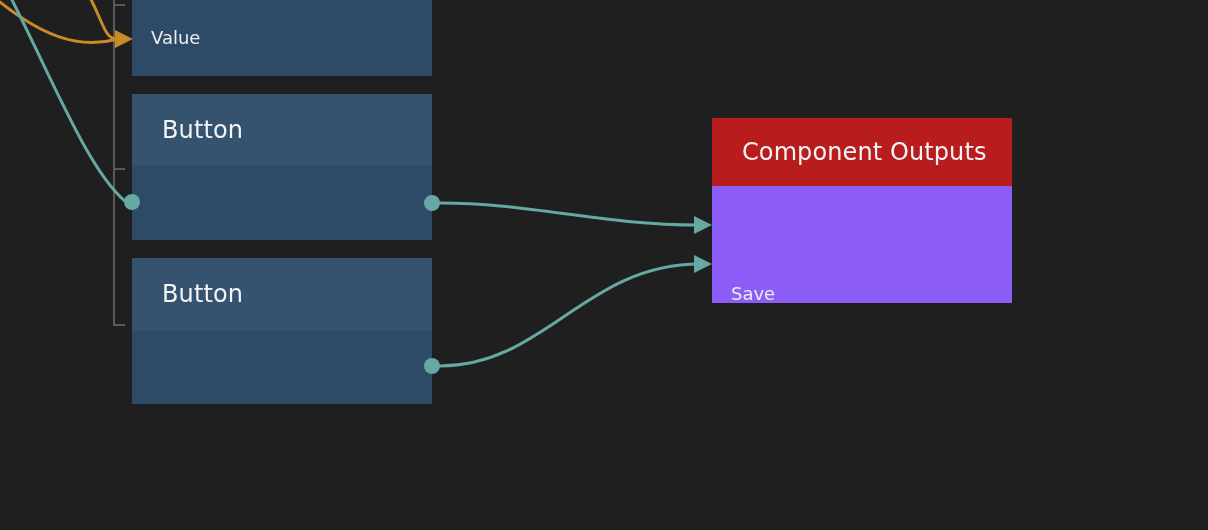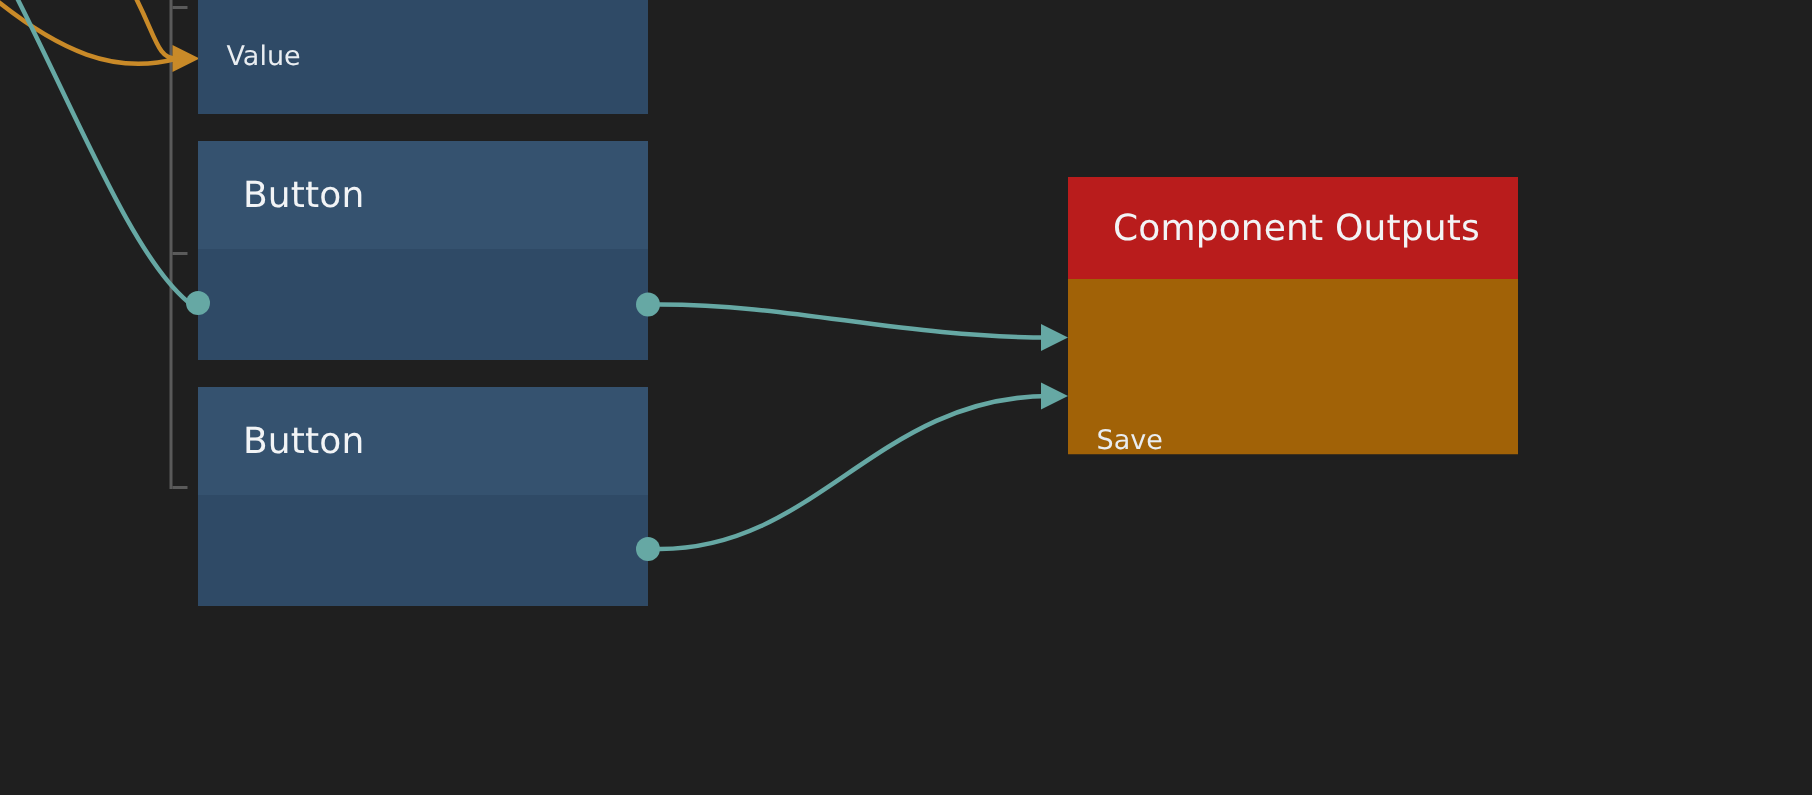--- a/index.html
+++ b/index.html
@@ -56,21 +56,21 @@
     color: #e9edf1;
     white-space: nowrap;
   }
 
   
   .node.blue .node-header { background: #35526f; }
   .node.blue .node-body   { background: #2f4a66; }
 
   
   .node.purple .node-header { background: #b91c1c; }
-  .node.purple .node-body   { background: #a16207; }
+  .node.purple .node-body   { background: #8b5cf6; }
 
   
   .group-bracket {
     position: absolute;
     box-sizing: border-box;
     border-left: 2px solid #5a5a5a;
   }
   .group-tick {
     position: absolute;
     left: 0;

